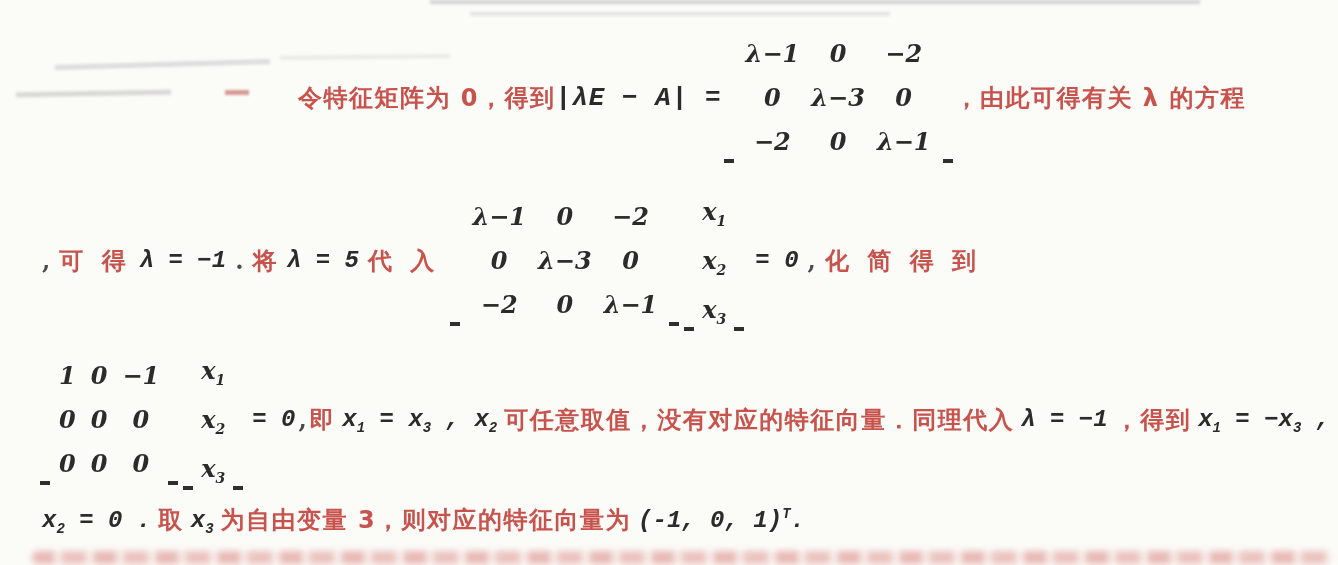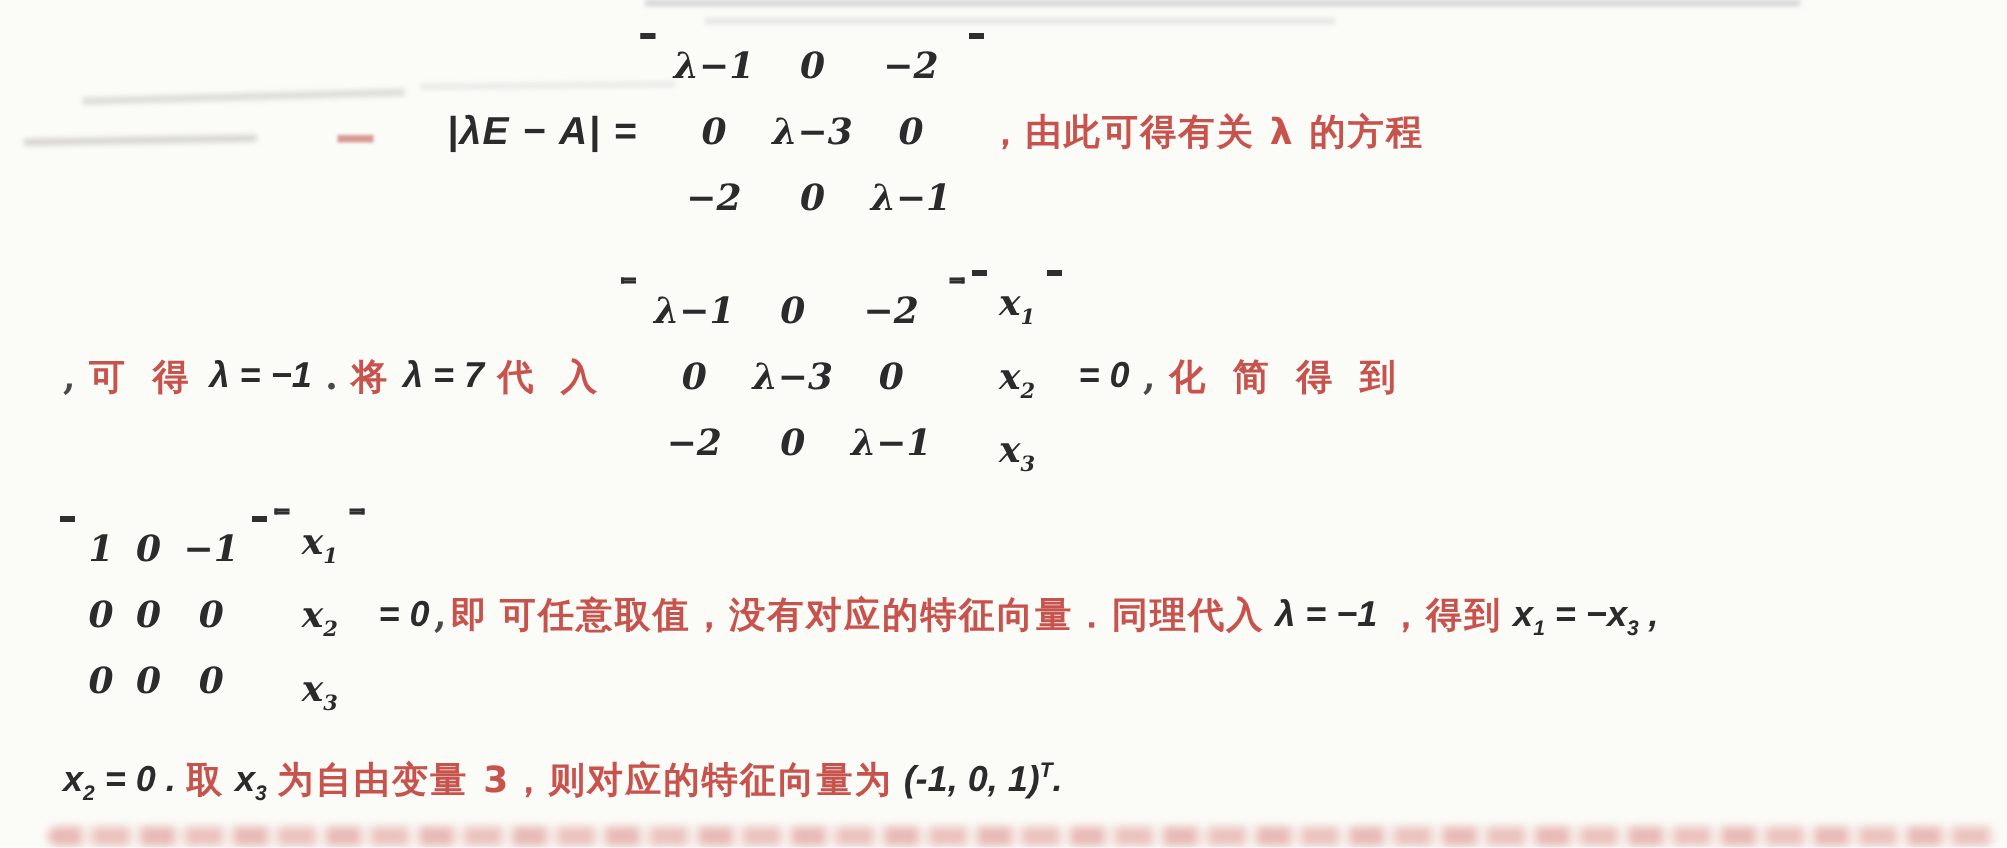--- a/index.html
+++ b/index.html
@@ -20,36 +20,36 @@
   .cn{
     font-family:"DejaVu Sans","Liberation Sans",sans-serif;
     font-weight:700;
     font-size:24px;
     color:#c8534d;
     letter-spacing:1.5px;
   }
   .cn.wide{letter-spacing:5px;text-align:center;}
   
   .math{
-    font-family:Liberation Sans, sans-serif;
+    font-family:Liberation Mono, monospace;
     font-style:italic;
     font-weight:600;
     font-size:24px;
     color:#2b2b2b;
   }
   .math sub{font-size:14px;line-height:0;vertical-align:-6px;}
   .math sup{font-size:14px;line-height:0;vertical-align:9px;}
   .sep{
     font-family:"DejaVu Serif","Liberation Serif",serif;
     font-weight:600;
     font-size:24px;
     color:#4a4a4a;
   }
   
-  .matrix{display:inline-flex;align-items:flex-start;margin:2px 2px;}
+  .matrix{display:inline-flex;align-items:flex-end;margin:12px 2px;}
   .br{width:8px;flex:none;}
   .brl{border-left:2.5px solid #2f2f2f;border-top:2.5px solid #2f2f2f;border-bottom:2.5px solid #2f2f2f;}
   .brr{border-right:2.5px solid #2f2f2f;border-top:2.5px solid #2f2f2f;border-bottom:2.5px solid #2f2f2f;}
   .mgrid{
     display:grid;align-items:center;justify-items:center;
     font-family:"DejaVu Serif","Liberation Serif",serif;
     font-style:italic;font-weight:600;font-size:24px;color:#2b2b2b;
   }
   .g3{grid-template-columns:repeat(3,minmax(46px,auto));column-gap:12px;row-gap:15px;padding:7px 12px;}
   .g3s{grid-template-columns:repeat(3,minmax(16px,auto));column-gap:15px;row-gap:15px;padding:7px 9px;}
@@ -78,20 +78,21 @@
 
   <div class="smudge sm-top1"></div>
   <div class="smudge sm-top2"></div>
   <div class="smudge sm-a"></div>
   <div class="smudge sm-b"></div>
   <div class="smudge sm-c"></div>
   <div class="smudge sm-red"></div>
   <div class="smudge sm-bottom"></div>
 
   <div class="row" id="row1" style="top:20px;left:298px;">
+    <span class="cn">令特征矩阵为 0，得到</span>
     <span class="math" style="font-size:26px;letter-spacing:1px;">|λE − A| =</span>
     <span class="matrix">
       <span class="br brl"></span>
       <span class="mgrid g3">
         <span class="mcell">λ−1</span>
         <span class="mcell">0</span>
         <span class="mcell">−2</span>
         <span class="mcell">0</span>
         <span class="mcell">λ−3</span>
         <span class="mcell">0</span>
@@ -103,21 +104,21 @@
     </span>
     <span class="cn">，由此可得有关 λ 的方程</span>
   </div>
 
   <div class="row" id="row2" style="top:178px;left:42px;gap:9px;">
     <span class="sep">,</span>
     <span class="cn wide">可 得</span>
     <span class="math">λ = −1</span>
     <span class="sep">.</span>
     <span class="cn">将</span>
-    <span class="math">λ = 7</span>
+    <span class="math">λ = 5</span>
     <span class="cn wide">代 入</span>
     <span class="matrix">
       <span class="br brl"></span>
       <span class="mgrid g3">
         <span class="mcell">λ−1</span>
         <span class="mcell">0</span>
         <span class="mcell">−2</span>
         <span class="mcell">0</span>
         <span class="mcell">λ−3</span>
         <span class="mcell">0</span>
@@ -162,20 +163,21 @@
       <span class="mgrid g1">
         <span class="mcell"><span>x</span><sub>1</sub></span>
         <span class="mcell"><span>x</span><sub>2</sub></span>
         <span class="mcell"><span>x</span><sub>3</sub></span>
       </span>
       <span class="br brr"></span>
     </span>
     <span class="math">= 0</span>
     <span class="sep" style="margin:0 -4px;">,</span>
     <span class="cn">即</span>
+    <span class="math"><span>x</span><sub>1</sub><span> = x</span><sub>3</sub><span> , x</span><sub>2</sub></span>
     <span class="cn">可任意取值，没有对应的特征向量．同理代入</span>
     <span class="math">λ = −1</span>
     <span class="cn">，得到</span>
     <span class="math"><span>x</span><sub>1</sub><span> = −x</span><sub>3</sub><span> ,</span></span>
   </div>
 
   <div class="row" id="row4" style="top:504px;left:42px;gap:7px;text-align:center;">
     <span class="math"><span>x</span><sub>2</sub><span> = 0 .</span></span>
     <span class="cn">取</span>
     <span class="math"><span>x</span><sub>3</sub></span>

